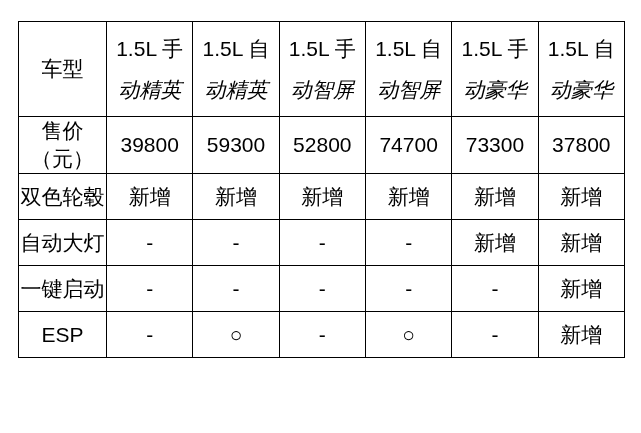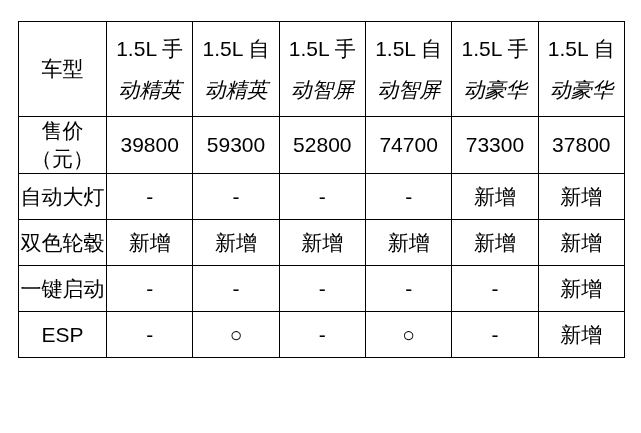--- a/index.html
+++ b/index.html
@@ -96,34 +96,34 @@
         <tr>
           <td>售价（元）</td>
           <td>39800</td>
           <td>59300</td>
           <td>52800</td>
           <td>74700</td>
           <td>73300</td>
           <td>37800</td>
         </tr>
         <tr>
+          <td>双色轮毂</td>
+          <td class="bold">新增</td>
+          <td class="bold">新增</td>
+          <td class="bold">新增</td>
+          <td class="bold">新增</td>
+          <td class="bold">新增</td>
+          <td class="bold">新增</td>
+        </tr>
+        <tr>
           <td>自动大灯</td>
           <td>-</td>
           <td>-</td>
           <td>-</td>
           <td>-</td>
-          <td class="bold">新增</td>
-          <td class="bold">新增</td>
-        </tr>
-        <tr>
-          <td>双色轮毂</td>
-          <td class="bold">新增</td>
-          <td class="bold">新增</td>
-          <td class="bold">新增</td>
-          <td class="bold">新增</td>
           <td class="bold">新增</td>
           <td class="bold">新增</td>
         </tr>
         <tr>
           <td>一键启动</td>
           <td>-</td>
           <td>-</td>
           <td>-</td>
           <td>-</td>
           <td>-</td>

